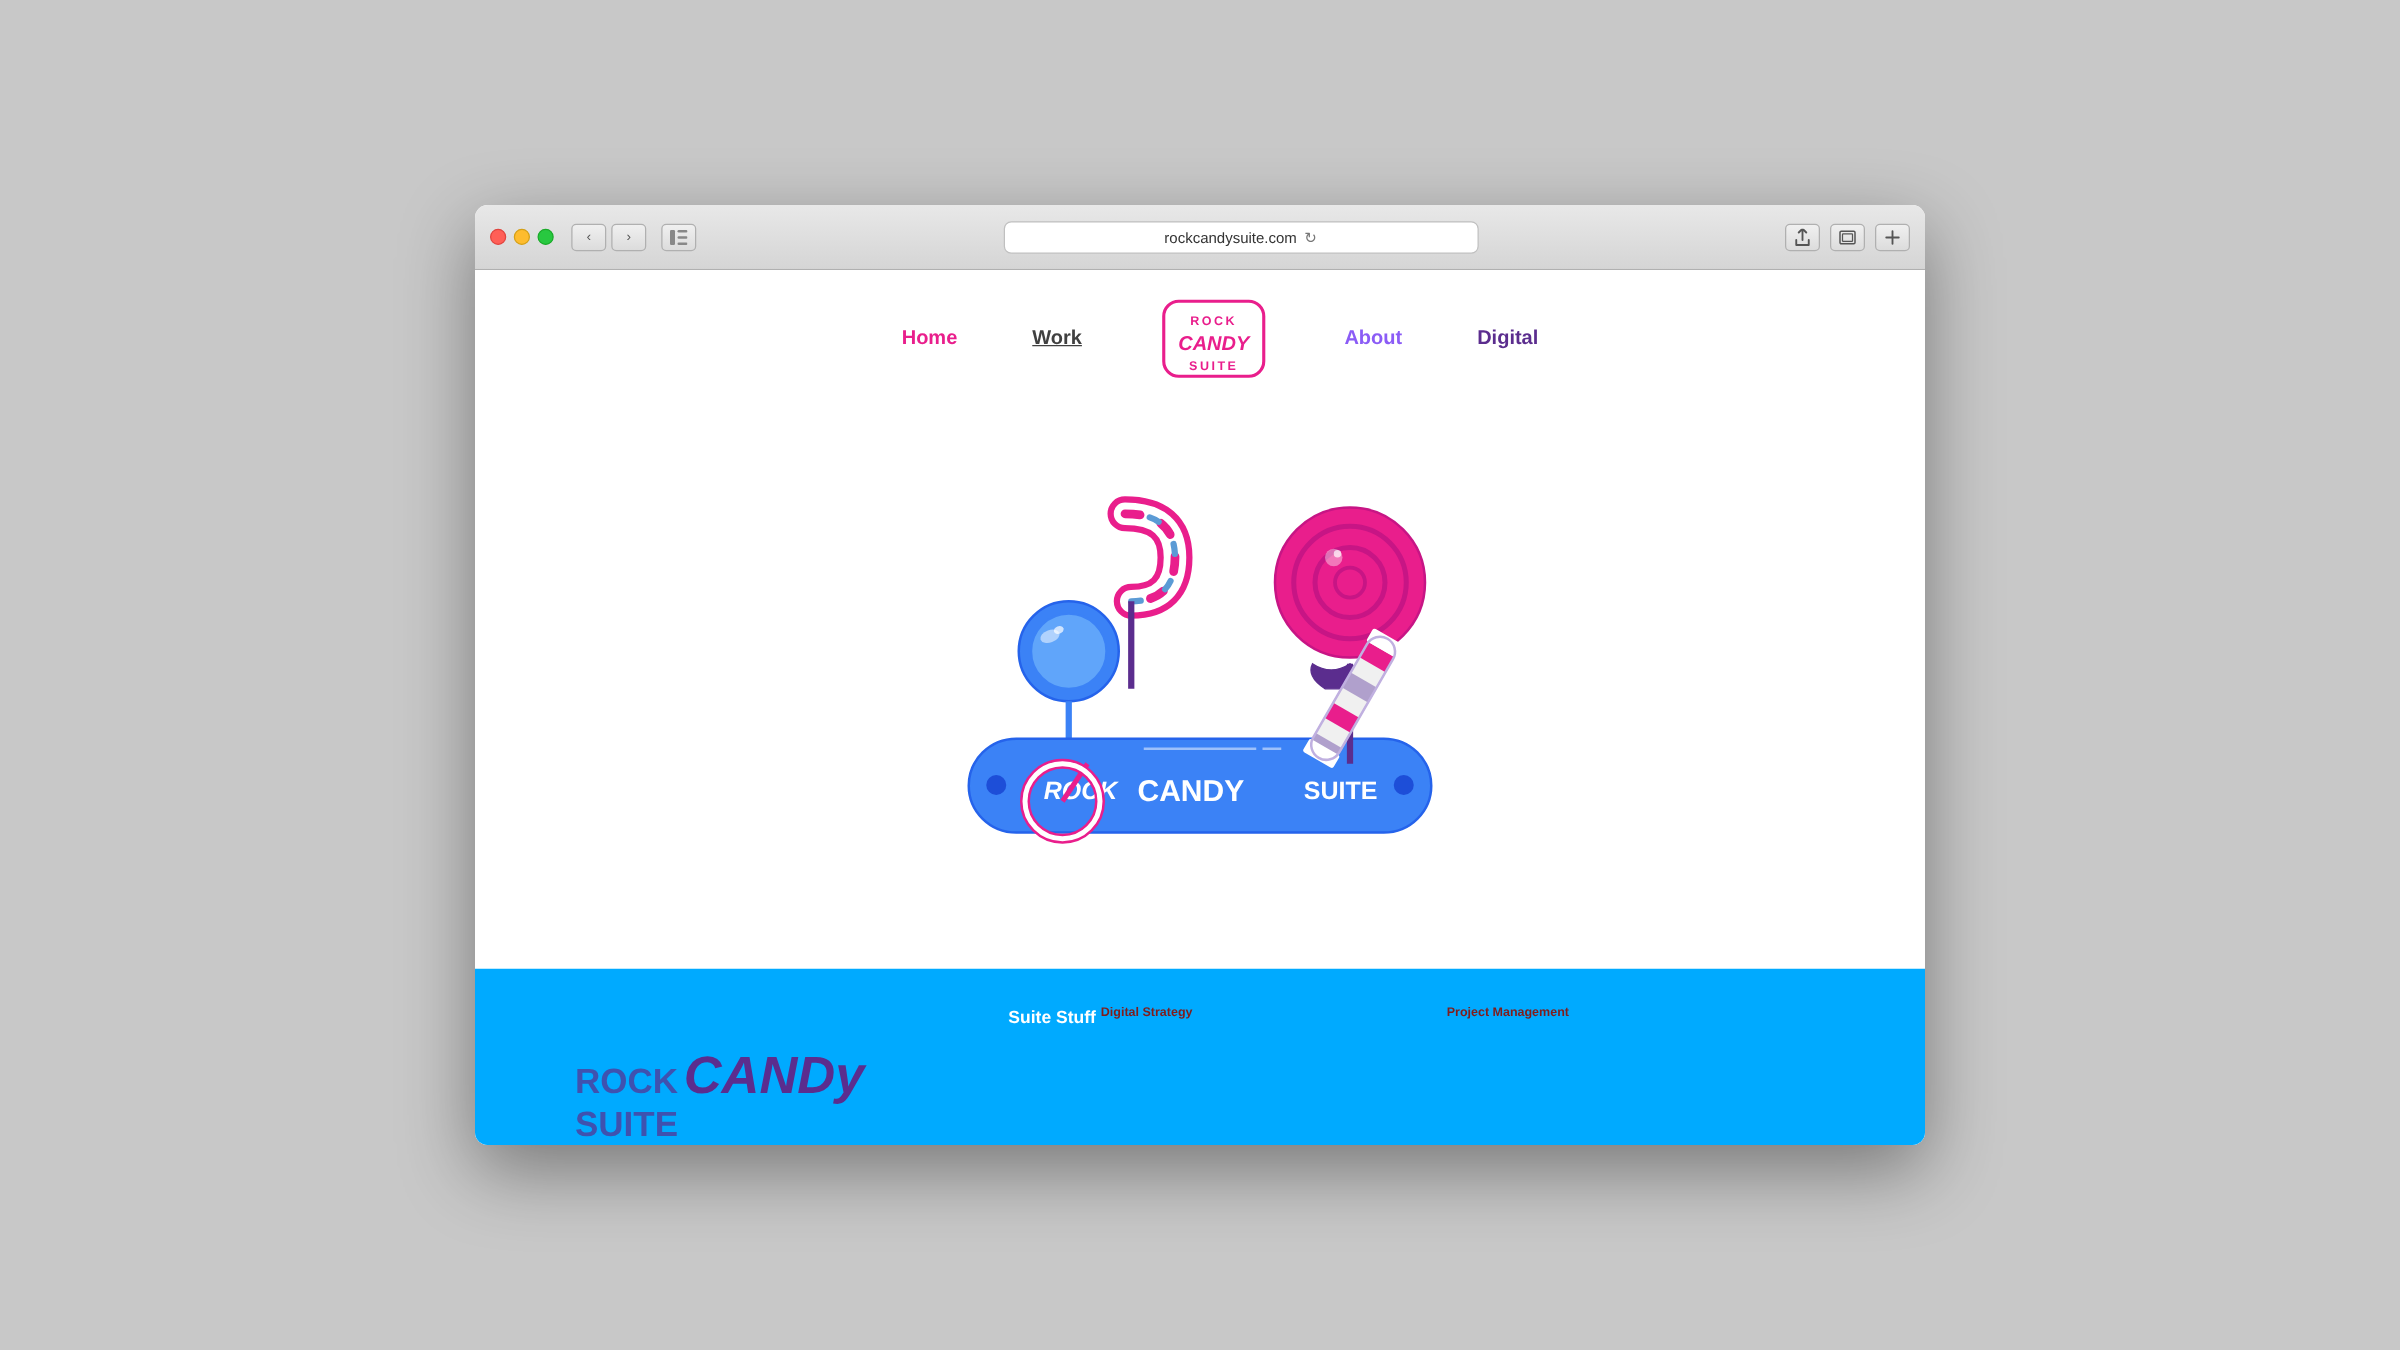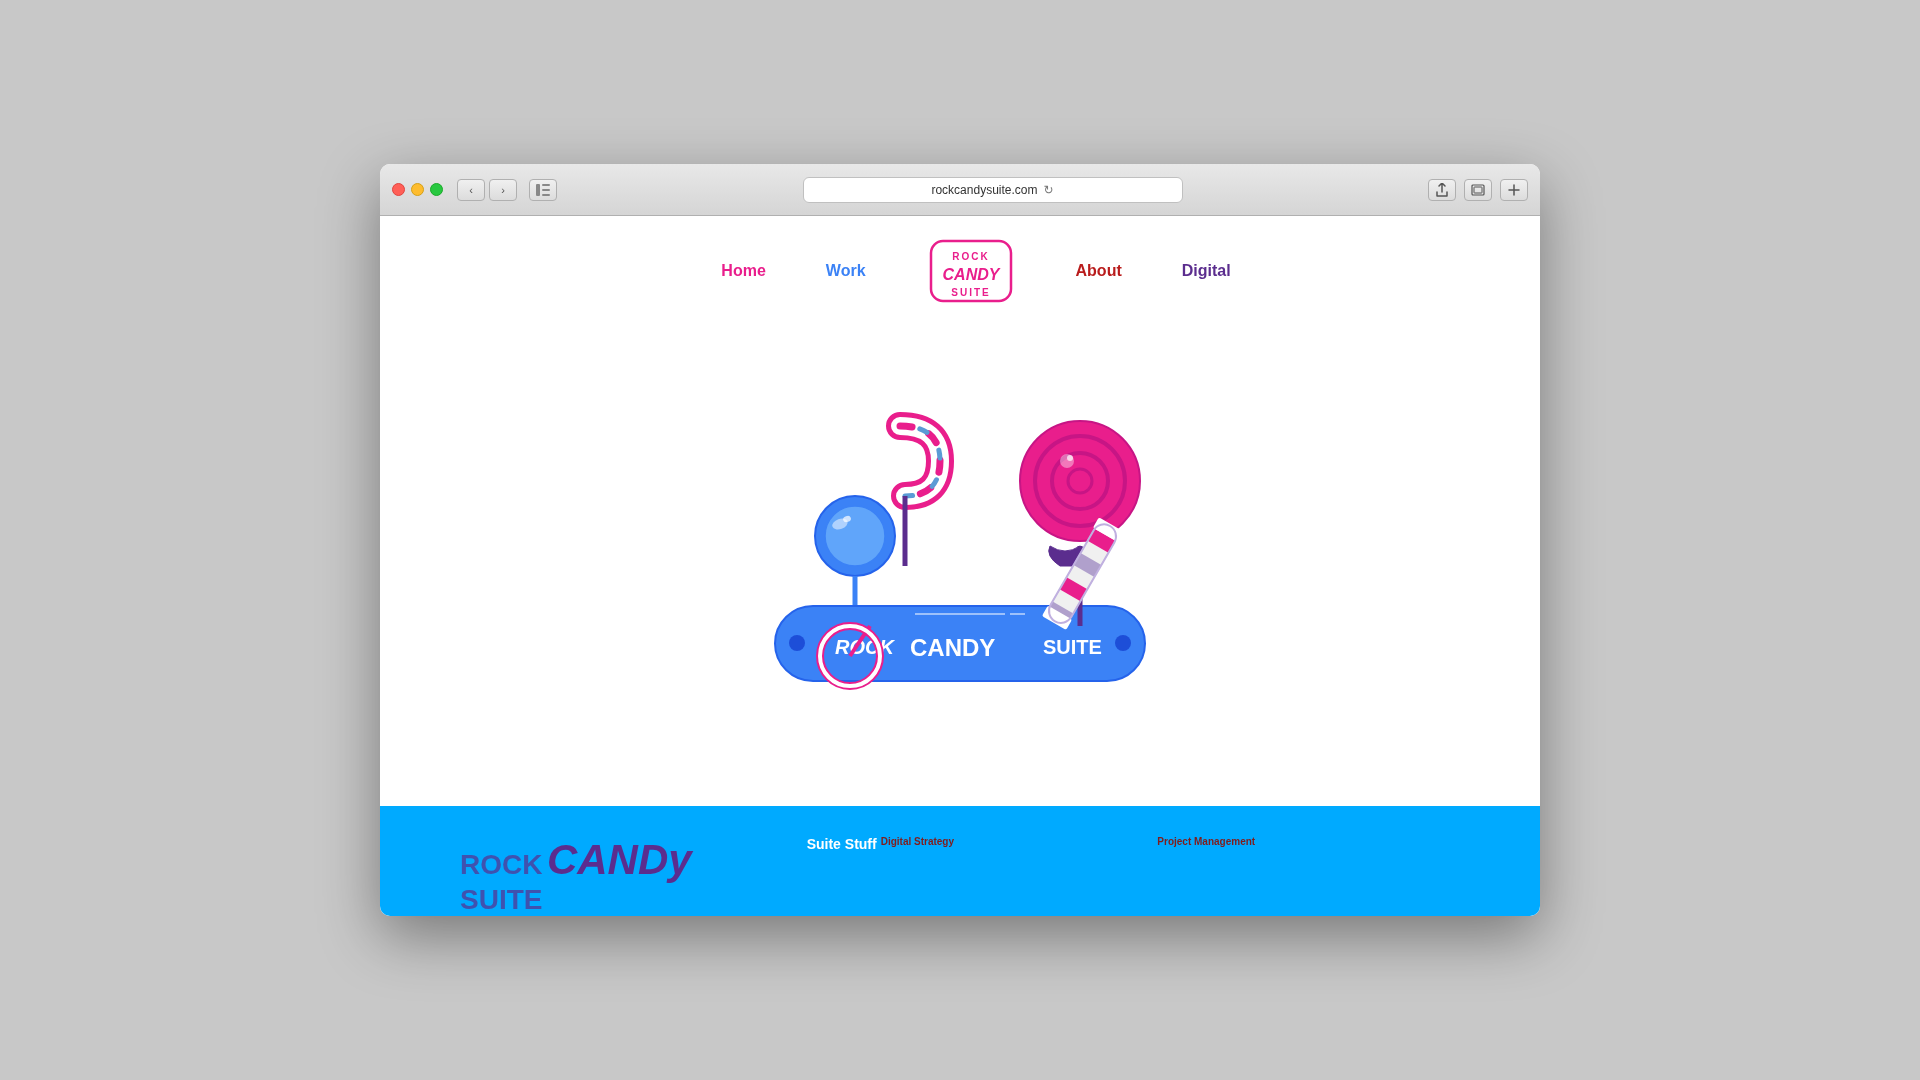--- a/index.html
+++ b/index.html
@@ -139,22 +139,22 @@
       gap: 60px;
     }
 
     .nav-link {
       font-size: 16px;
       font-weight: 700;
       text-decoration: none;
       cursor: pointer;
     }
     .nav-link.home  { color: #e91e8c; margin-left: 32px; }
-    .nav-link.work  { color: #3b82f6; }
-    .nav-link.about { color: #b91c1c; text-align: right; }
+    .nav-link.work  { color: #404040; text-decoration: underline; }
+    .nav-link.about { color: #8b5cf6; text-align: right; }
     .nav-link.contact { color: #5b2d8e; }
 
     
     .logo-container {
       display: flex;
       flex-direction: column;
       align-items: center;
       line-height: 1;
     }
 
@@ -180,20 +180,21 @@
       padding: 30px 80px 0;
       min-height: 100px;
       display: flex;
       gap: 40px;
       align-items: flex-start;
       overflow: hidden;
     }
 
     .footer-logo-area {
       flex: 1;
+      margin-top: 31px;
     }
     .footer-logo-rock {
       font-size: 28px;
       font-weight: 900;
       color: #5b2d8e;
       opacity: 0.7;
     }
     .footer-logo-candy {
       font-size: 42px;
       font-weight: 900;

